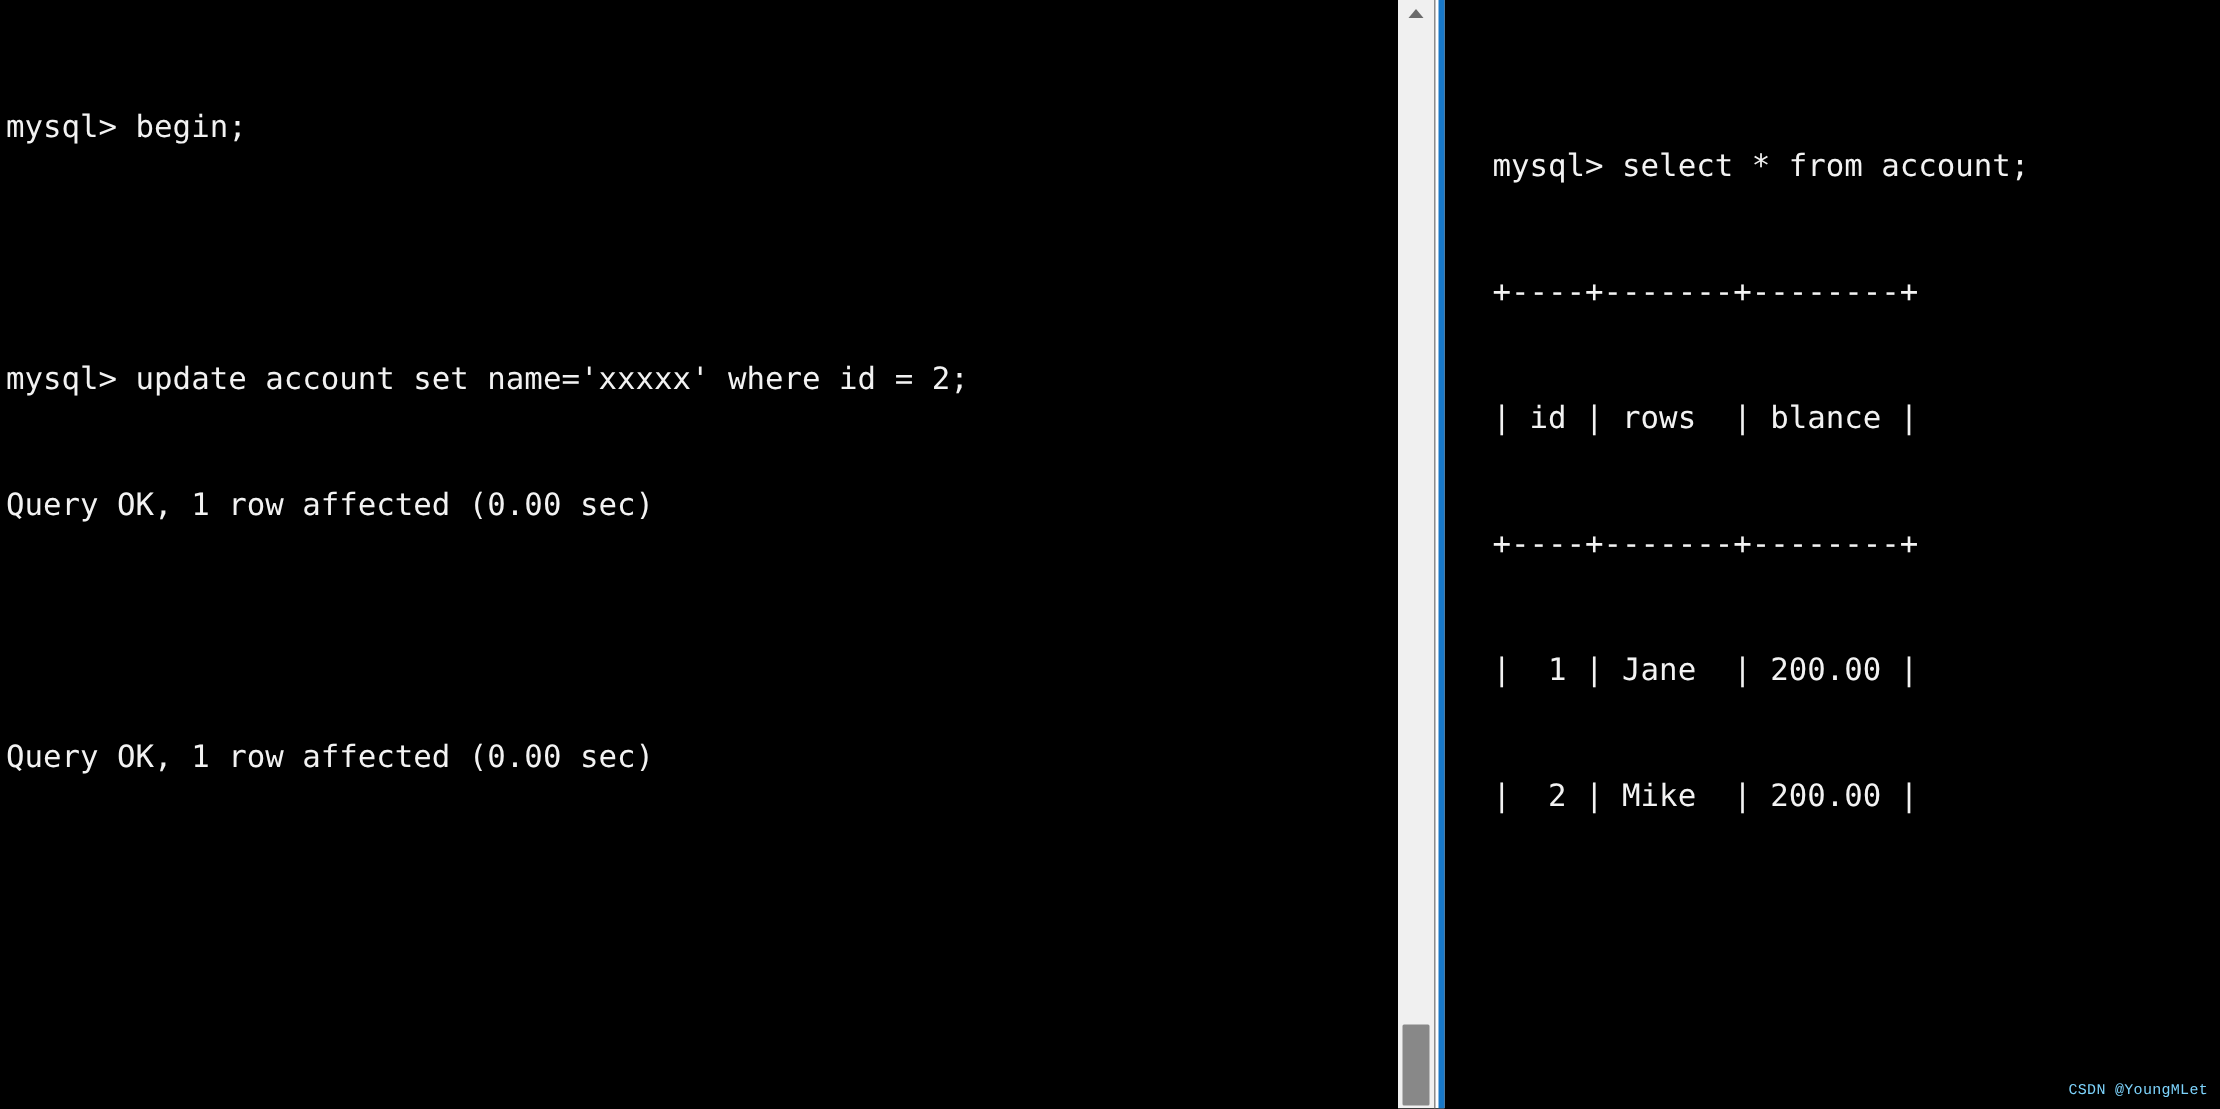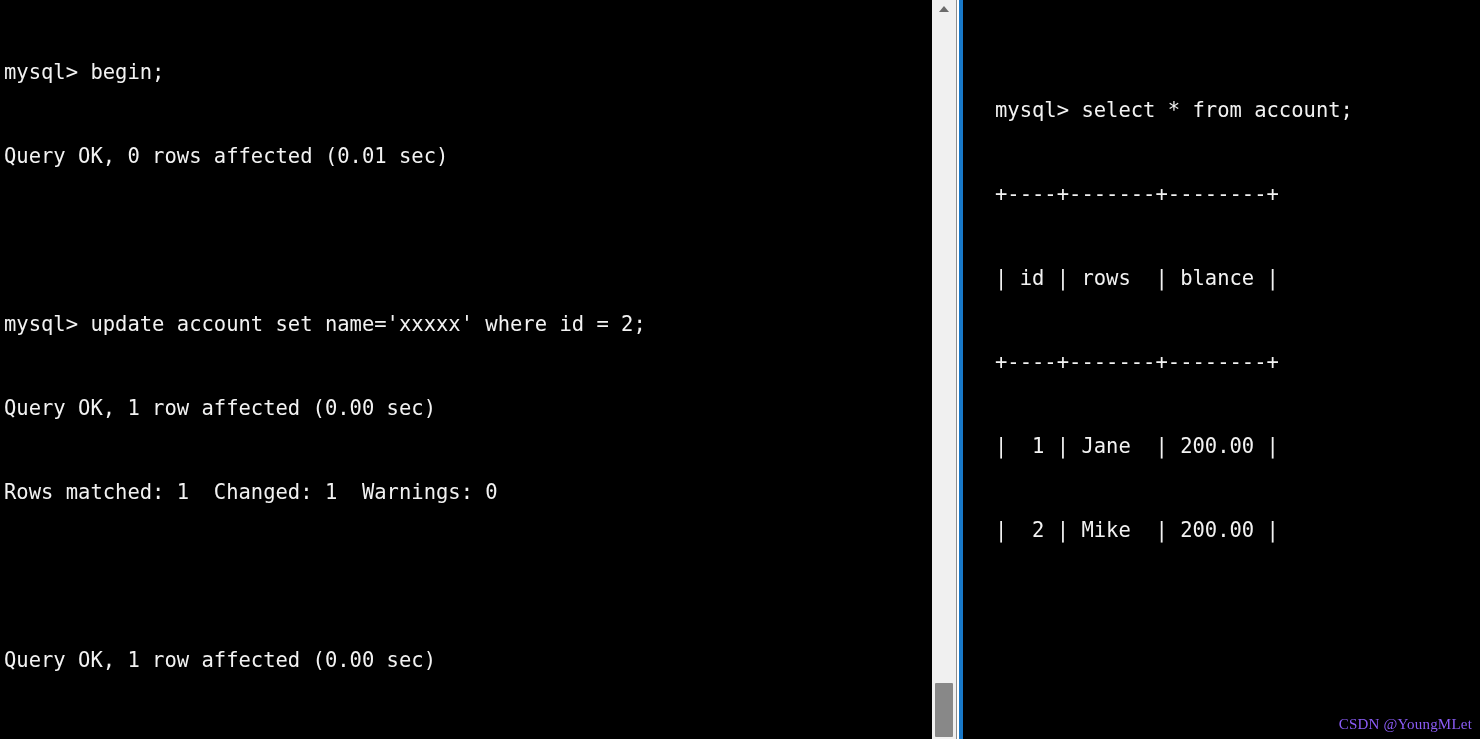--- a/index.html
+++ b/index.html
@@ -30,21 +30,21 @@
     font-size: 20.5px;
     line-height: 28px;
     white-space: pre;
     letter-spacing: 0px;
     overflow: hidden;
   }
   #left-pane {
     left: 0;
     width: 932px;
     height: 739px;
-    padding-top: 2px;
+    padding-top: 14px;
     box-sizing: border-box;
     border-radius: 21px;
   }
   #right-pane {
     left: 963px;
     width: 517px;
     height: 585px;
     padding-top: 40px;
     box-sizing: border-box;
     margin-left: 28px;
@@ -104,39 +104,37 @@
     width: 4px;
     height: 739px;
     background: #1878c8;
   }
 
   
   #watermark {
     position: absolute;
     right: 8px;
     bottom: 6px;
-    color: #8b5cf6;
-    font-family: Liberation Serif, serif;
-    font-size: 15px;
+    color: #7dd3fc;
+    font-family: Liberation Mono, monospace;
+    font-size: 10px;
     letter-spacing: 0.2px;
     z-index: 5;
   }
 </style>
 </head>
 <body>
 
 <div id="screen">
 
   <div id="left-pane" class="term-pane">
     <div class="term-line">mysql&gt; begin;</div>
-    <div class="term-line">Query OK, 0 rows affected (0.01 sec)</div>
     <div class="term-line blank"></div>
     <div class="term-line">mysql&gt; update account set name='xxxxx' where id = 2;</div>
     <div class="term-line">Query OK, 1 row affected (0.00 sec)</div>
-    <div class="term-line">Rows matched: 1  Changed: 1  Warnings: 0</div>
     <div class="term-line blank"></div>
     <div class="term-line">Query OK, 1 row affected (0.00 sec)</div>
     
     
     
     
     
     
     
     

